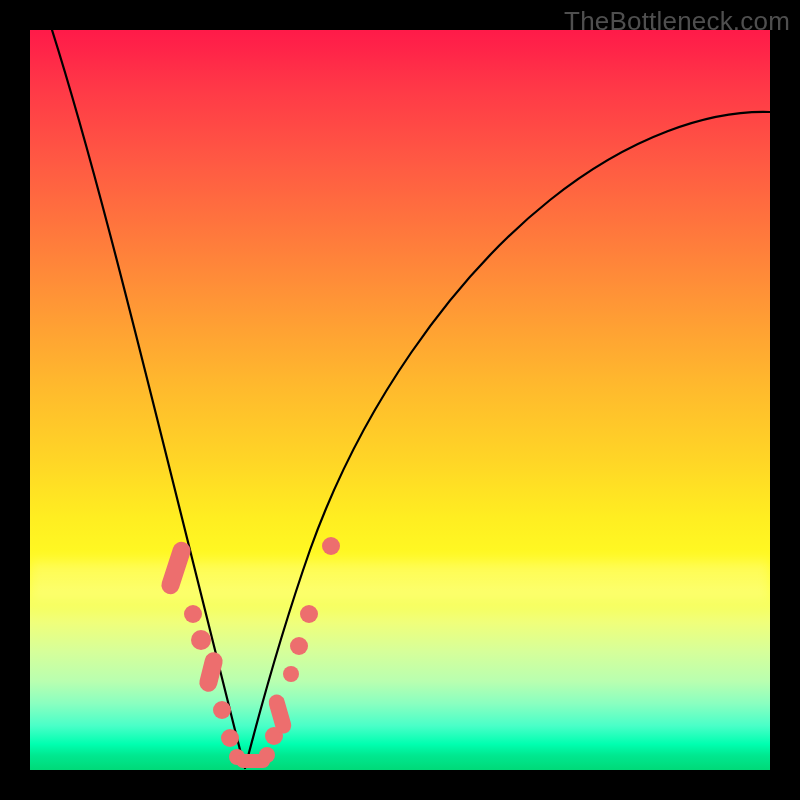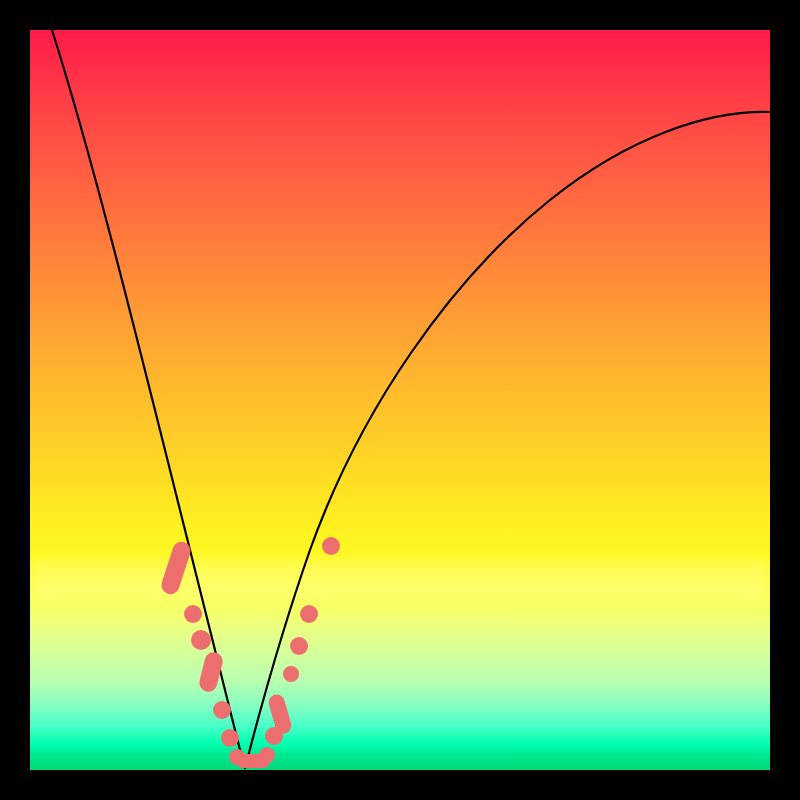--- a/index.html
+++ b/index.html
@@ -89,20 +89,21 @@
   }
   .marker-pill {
     fill: #ed6e6e;
     stroke: none;
   }
 </style>
 </head>
 <body>
 
 <div class="frame">
+  <div class="watermark">TheBottleneck.com</div>
 
   <div class="plot-area">
     <div class="gradient-bg"></div>
     <div class="soft-band"></div>
 
     <svg class="curves" viewBox="0 0 740 740">
 
       <path class="curve" d="M 22 0
            C 60 120, 100 280, 140 440
            C 165 540, 185 620, 205 700

